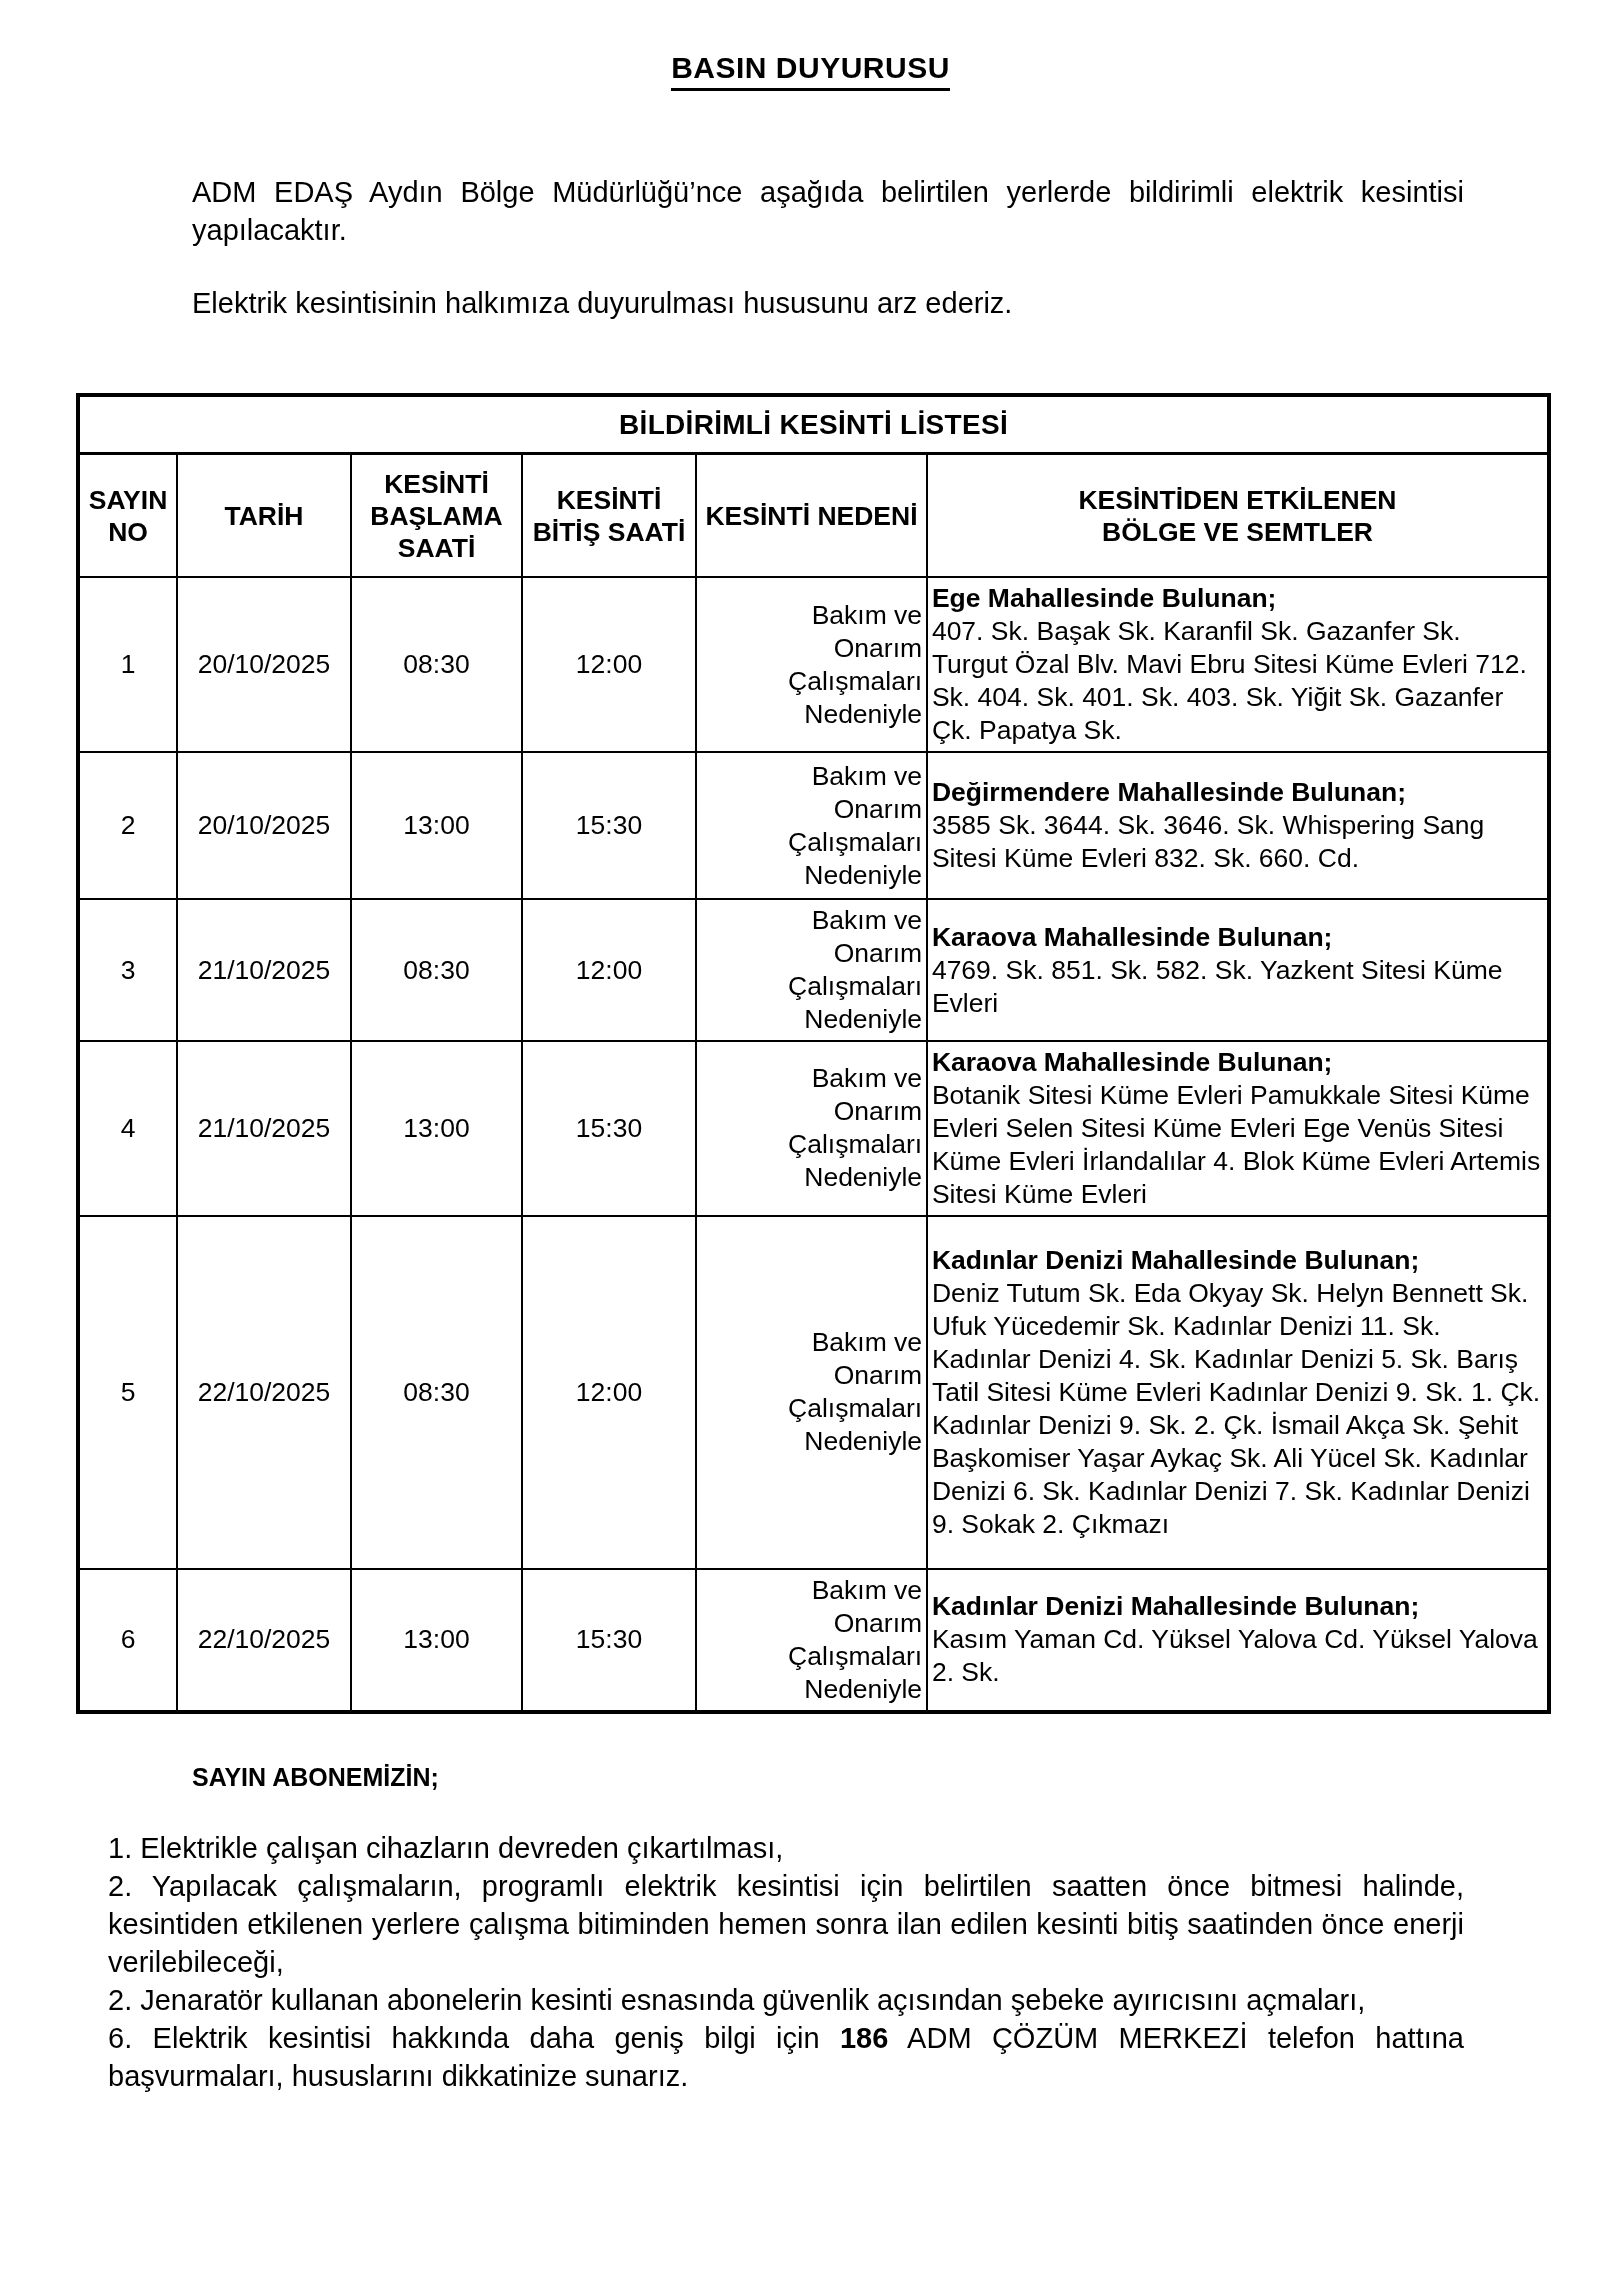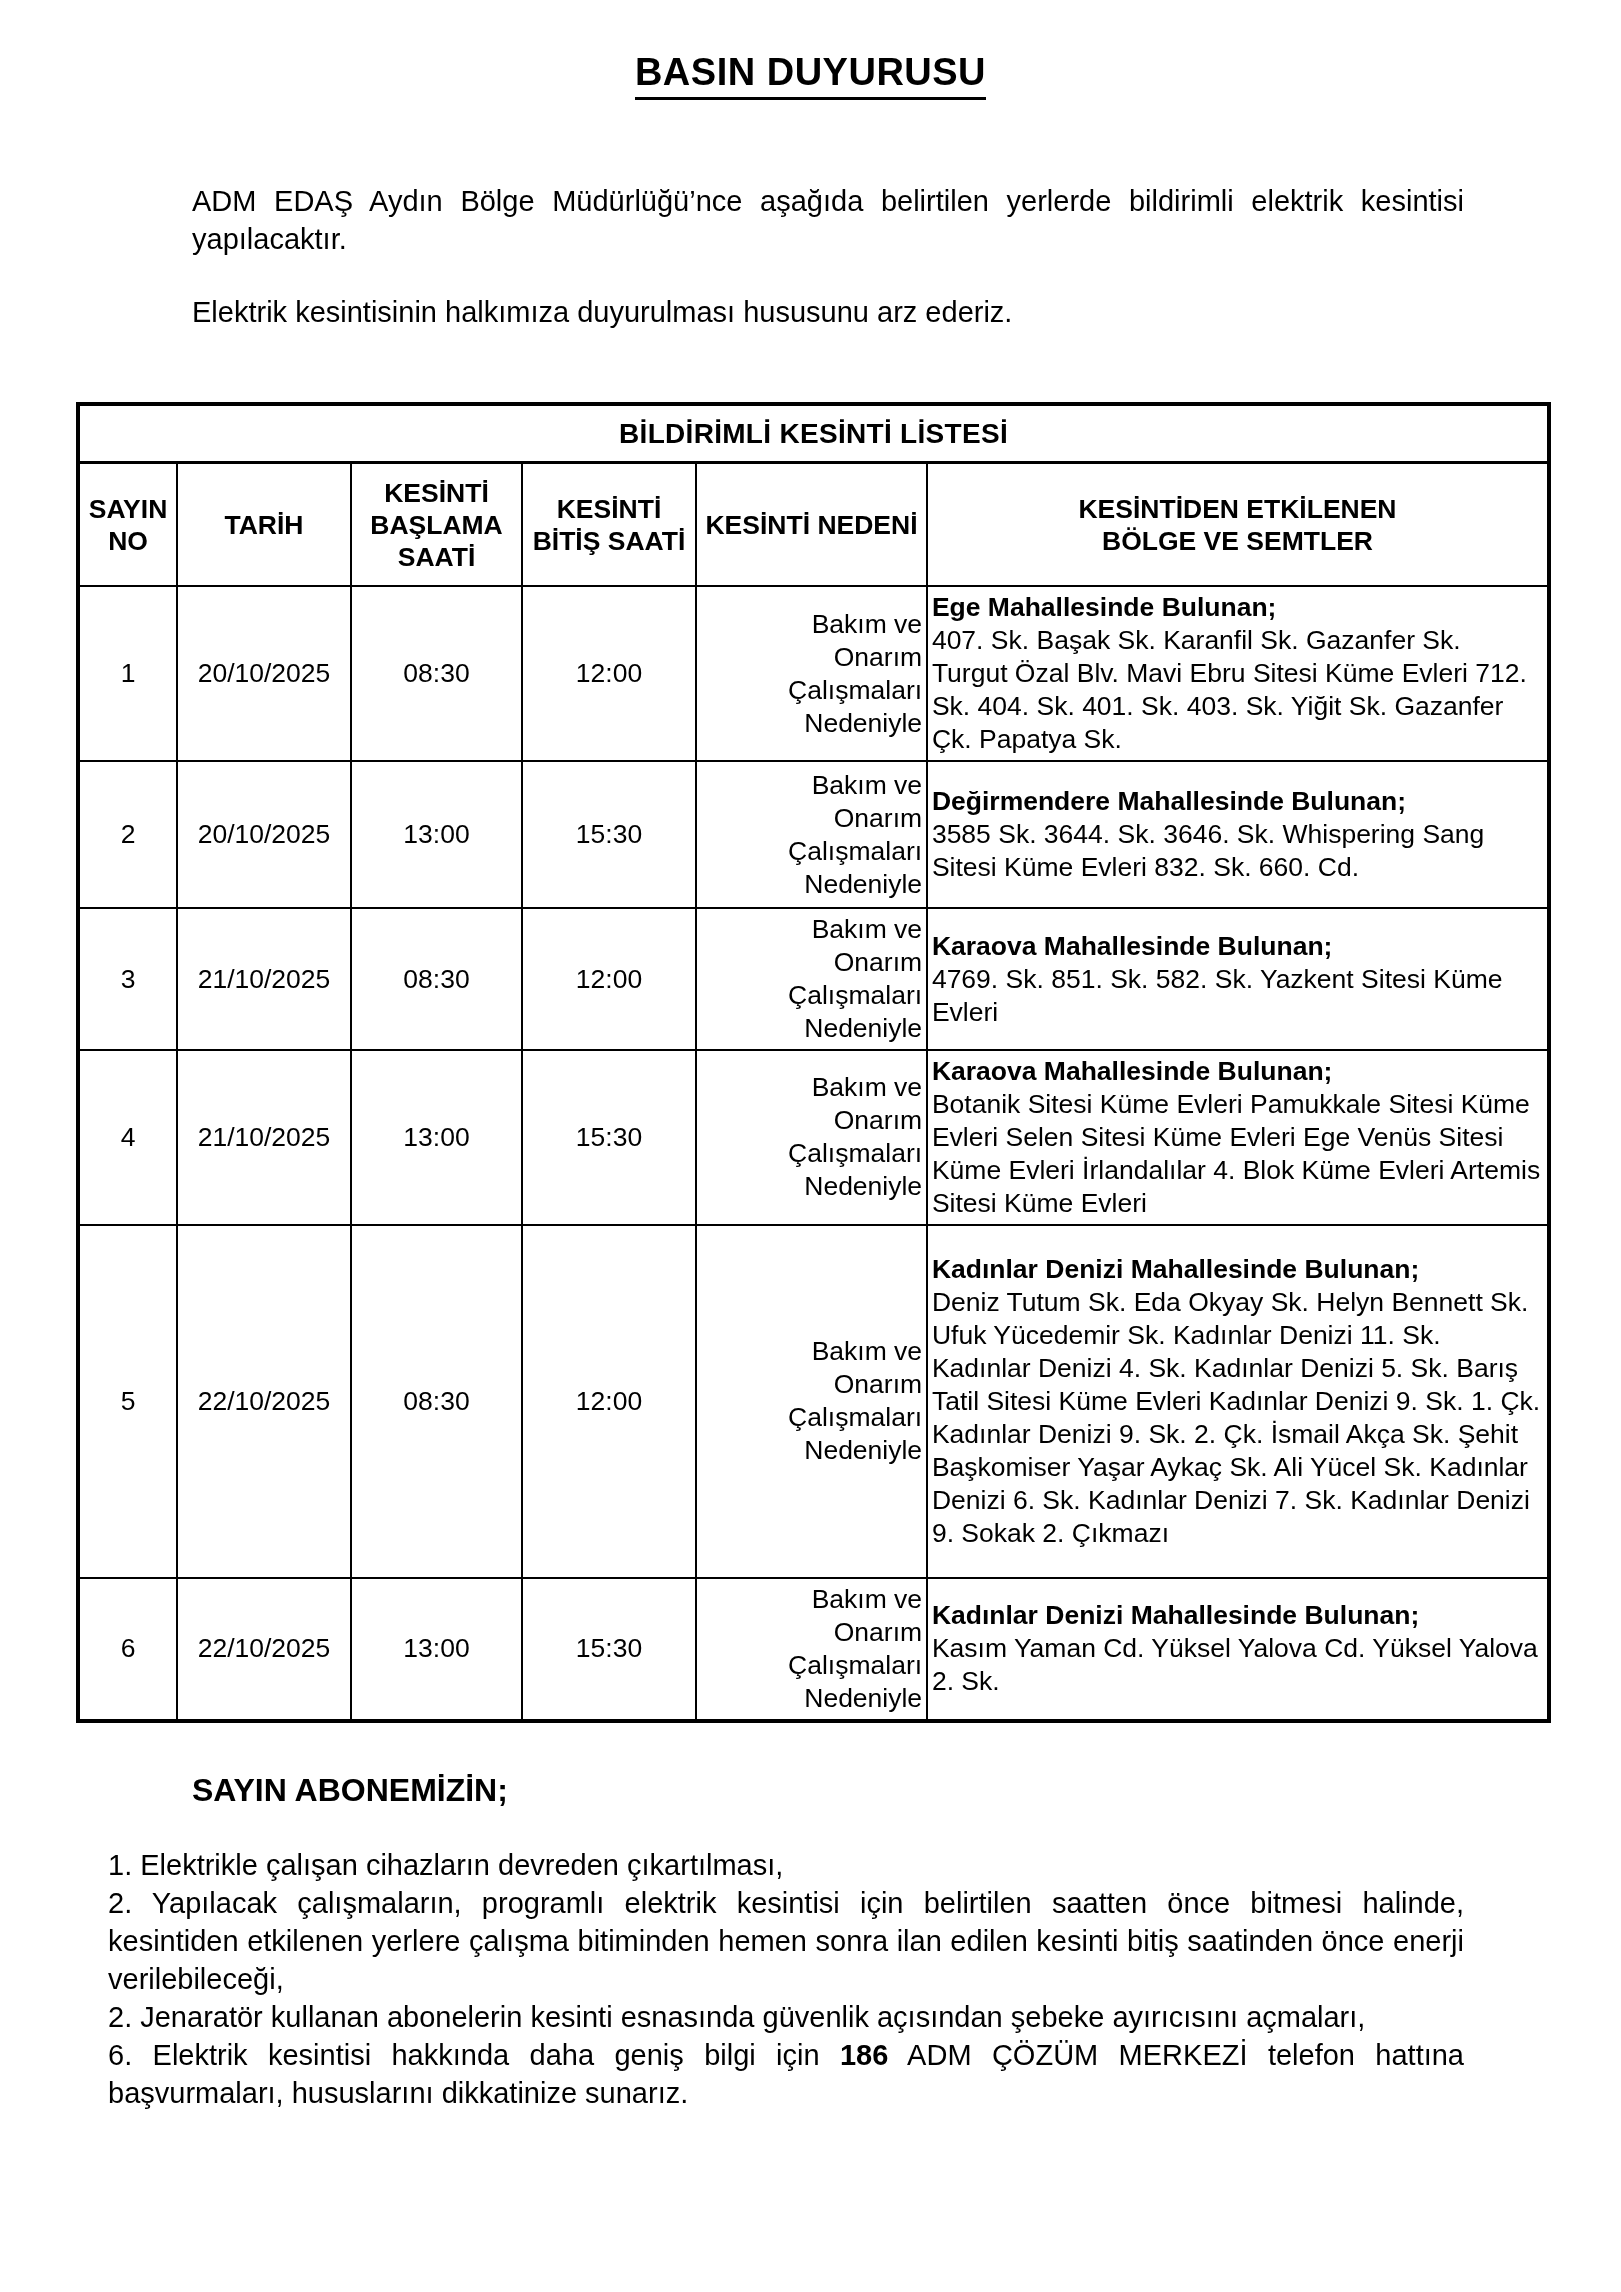--- a/index.html
+++ b/index.html
@@ -9,21 +9,21 @@
     height:2293px;
     margin:0 auto;
     background:#ffffff;
     font-family:"Liberation Sans", sans-serif;
     color:#000;
     overflow:hidden;
   }
   .doc-title{
     margin:51px 0 0 0;
     text-align:center;
-    font-size:38px;
+    font-size:30px;
     font-weight:bold;
     letter-spacing:0.5px;
   }
   .doc-title .underlined{
     display:inline-block;
     border-bottom:3.9px solid #000;
     padding-bottom:2.9px;
   }
   .intro{
     margin:0 157px 0 192px;
@@ -78,21 +78,21 @@
     text-align:left;
     vertical-align:middle;
     padding:5.9px 9.8px 5.9px 11.8px;
   }
   .area-title{ font-weight:bold; }
   tr.r1{height:165px;} tr.r2{height:147px;} tr.r3{height:133px;}
   tr.r4{height:169px;} tr.r5{height:353px;} tr.r6{height:139px;}
 
   .footer-heading{
     margin:49px 157px 0 192px;
-    font-size:32px;
+    font-size:25px;
     font-weight:bold;
   }
   .footer-item{
     margin:0 157px 0 108px;
     font-size:29px;
     line-height:38px;
     text-align:justify;
   }
   .footer-item.first{ margin-top:37px; }
   .footer-item b{ font-weight:bold; }

